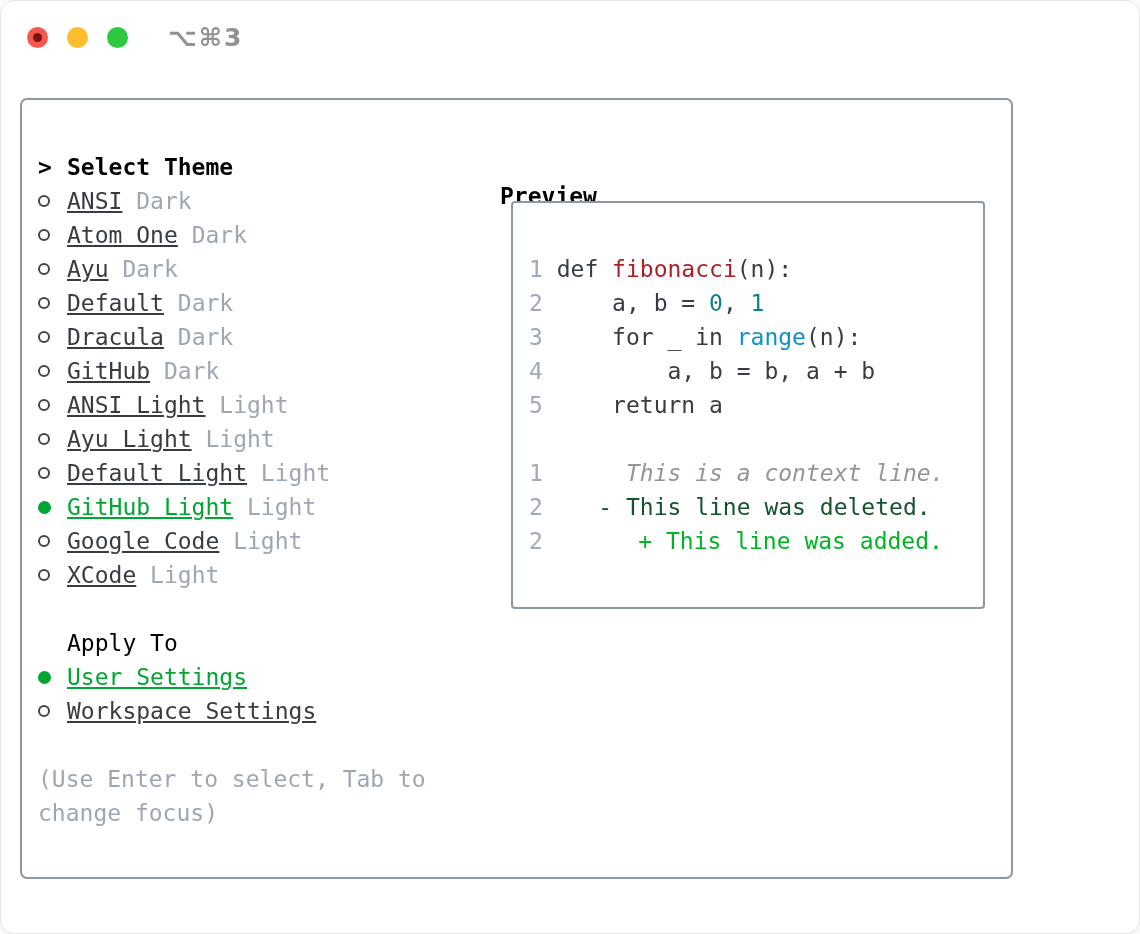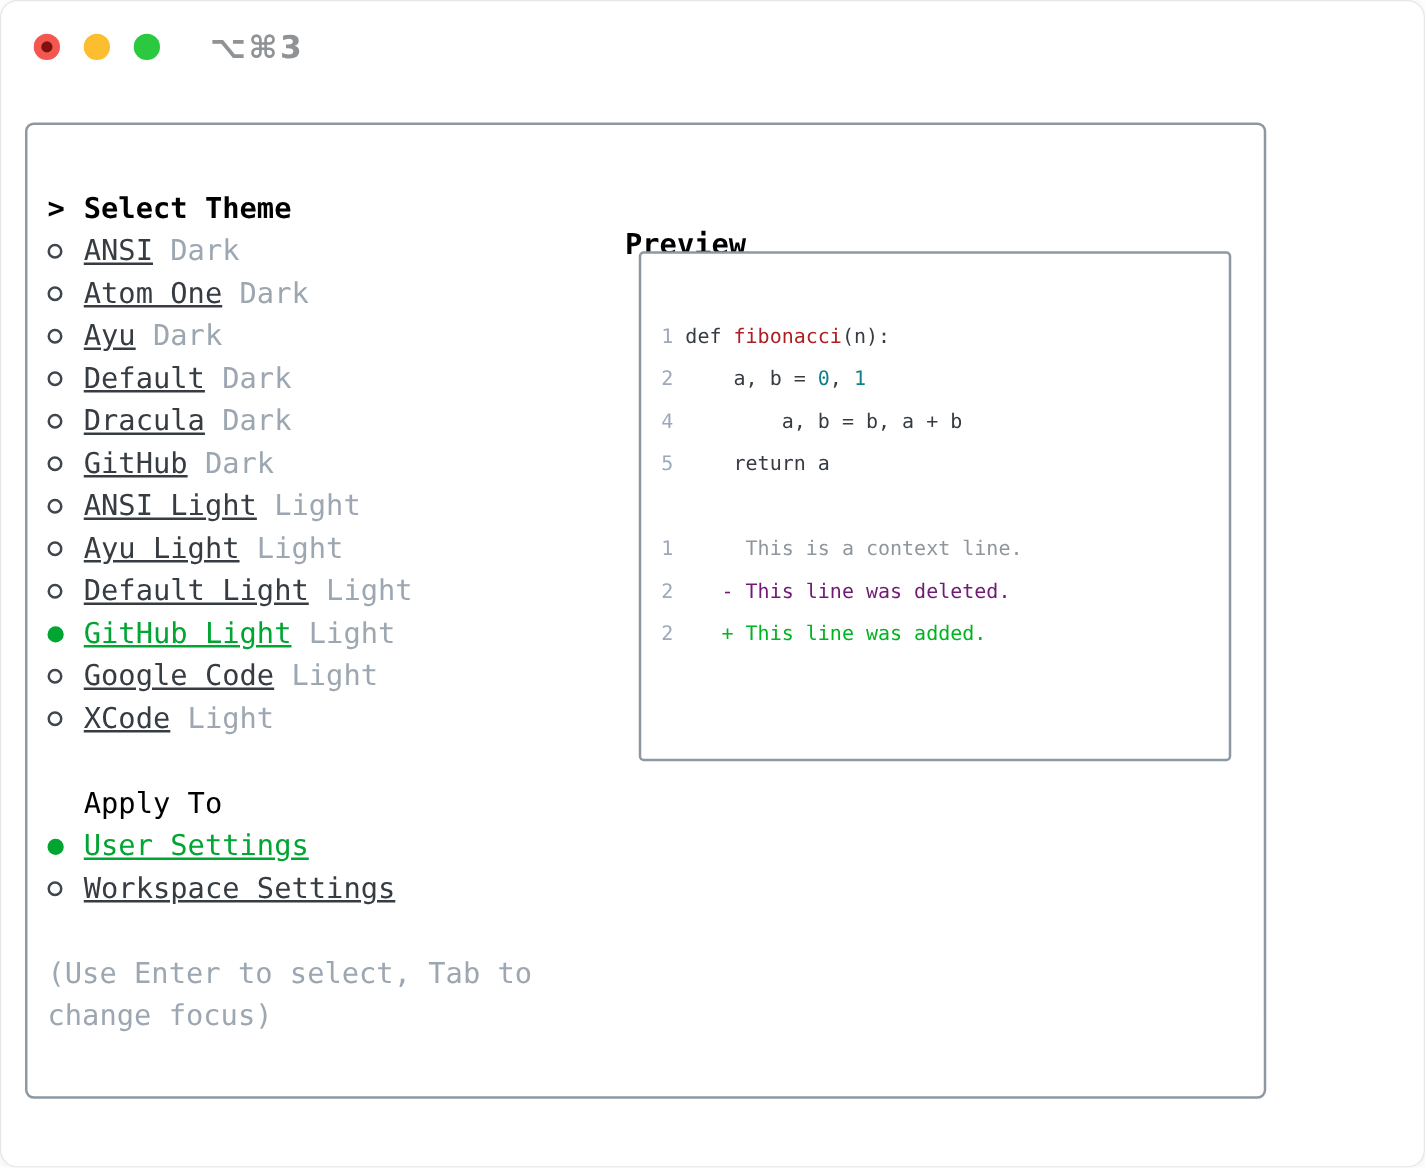--- a/index.html
+++ b/index.html
@@ -38,29 +38,29 @@
   .t-variant{color:#9da7b2;}
   .spacer{height:34px;}
   .hint-line{height:34px;line-height:34px;color:#9da7b2;white-space:pre;}
 
   
   .preview-title{position:absolute;left:478px;top:50px;height:34px;line-height:34px;
                  font-size:23px;font-weight:bold;color:#000;margin-top:29px;}
   .preview-box{position:absolute;left:489px;top:101px;width:474px;height:408px;
                box-sizing:border-box;border:2px solid #8d98a3;border-radius:4px;
                padding:49px 0 0 16px;background:#fff;}
-  .code-line{height:34px;line-height:34px;font-size:16px;white-space:pre;color:#363c42;}
+  .code-line{height:34px;line-height:34px;font-size:23px;white-space:pre;color:#363c42;}
   .seg.lineno{color:#9ea9bb;}
   .seg.default{color:#363c42;}
   .seg.func{color:#ad1f23;}
   .seg.call{color:#1090c8;}
   .seg.num{color:#108089;}
-  .seg.context{color:#8f969c;}
-  .seg.deleted{color:#701a75;text-align:center;}
-  .seg.added{color:#00b422;}
+  .seg.context{color:#8f969c;font-style:italic;}
+  .seg.deleted{color:#14532d;text-align:center;}
+  .seg.added{color:#00b422;margin-left:40px;}
 </style>
 </head>
 <body>
 
 <div class="window">
 
   <div class="traffic">
     <button class="light red">
       <span class="dot"></span>
     </button>
@@ -111,20 +111,21 @@
           <div class="hint-line">change focus)</div>
         </div>
     </div>
 
     <div class="preview-title">Preview</div>
 
     <div class="preview-box">
       <div id="code-block">
           <div class="code-line"><span class="seg lineno">1</span><span class="seg default"> def </span><span class="seg func">fibonacci</span><span class="seg default">(n):</span></div>
           <div class="code-line"><span class="seg lineno">2</span><span class="seg default">     a, b = </span><span class="seg num">0</span><span class="seg default">, </span><span class="seg num">1</span></div>
+          <div class="code-line"><span class="seg lineno">3</span><span class="seg default">     for _ in </span><span class="seg call">range</span><span class="seg default">(n):</span></div>
           <div class="code-line"><span class="seg lineno">4</span><span class="seg default">         a, b = b, a + b</span></div>
           <div class="code-line"><span class="seg lineno">5</span><span class="seg default">     return a</span></div>
           <div class="code-line"></div>
           <div class="code-line"><span class="seg lineno">1</span><span class="seg context">      This is a context line.</span></div>
           <div class="code-line"><span class="seg lineno">2</span><span class="seg default">    </span><span class="seg deleted">- This line was deleted.</span></div>
           <div class="code-line"><span class="seg lineno">2</span><span class="seg default">    </span><span class="seg added">+ This line was added.</span></div>
         </div>
     </div>
 
   </div>

